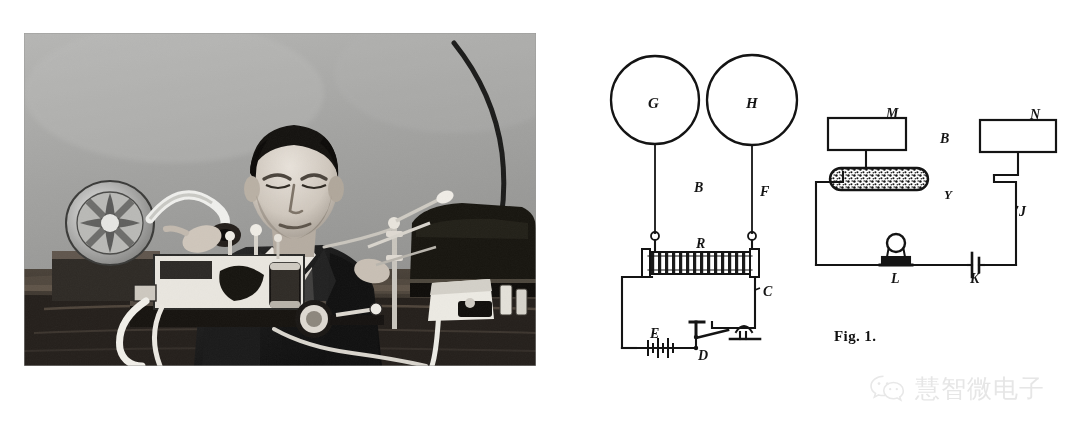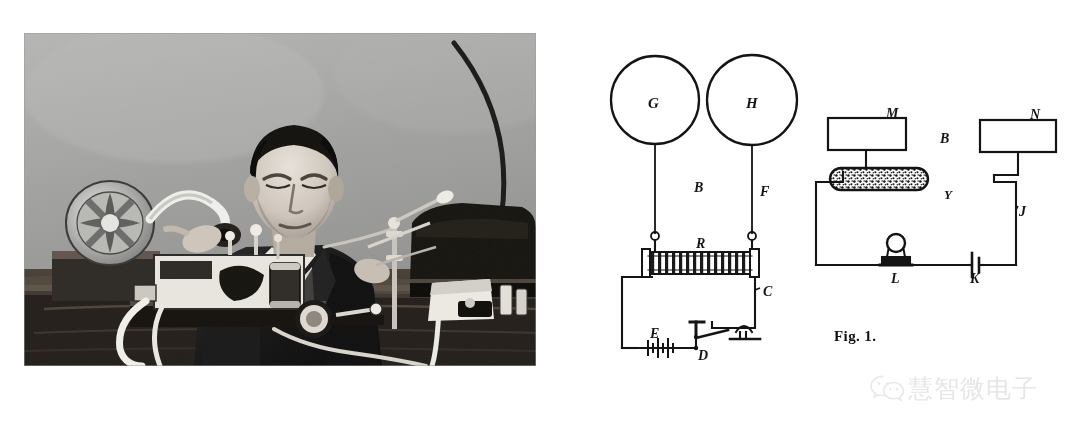--- a/index.html
+++ b/index.html
@@ -50,20 +50,21 @@
   }
 
   
   #watermark {
     position: absolute;
     left: 868px;
     top: 368px;
     height: 40px;
     display: flex;
     align-items: center;
+    gap: 7px;
     opacity: 1;
   }
   #watermark .wm-text {
     font-family: "DejaVu Sans", sans-serif;
     font-size: 25px;
     color: #e6e6e6;
     letter-spacing: 1px;
     line-height: 1;
     white-space: nowrap;
   }

